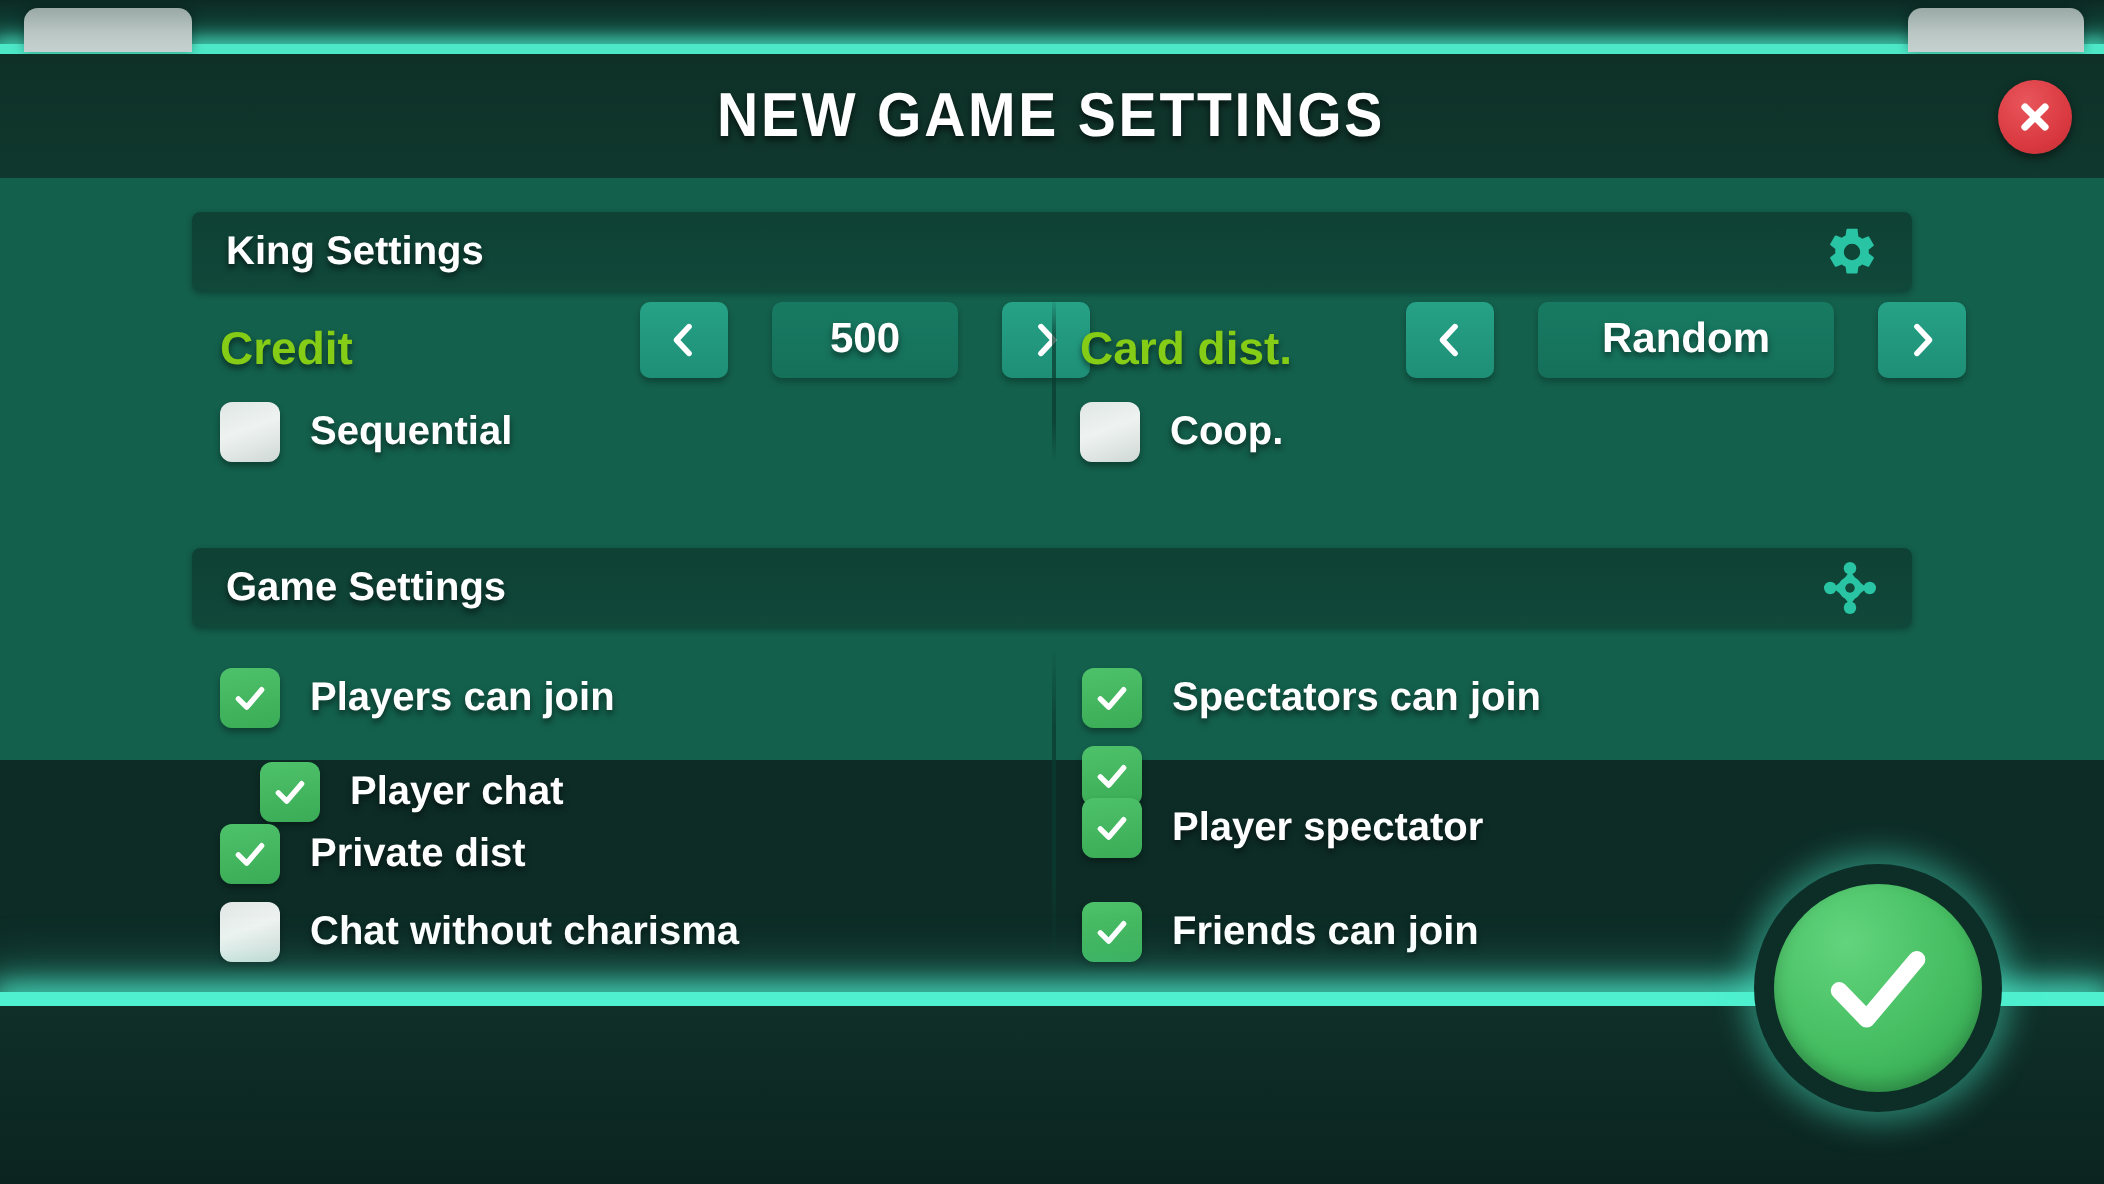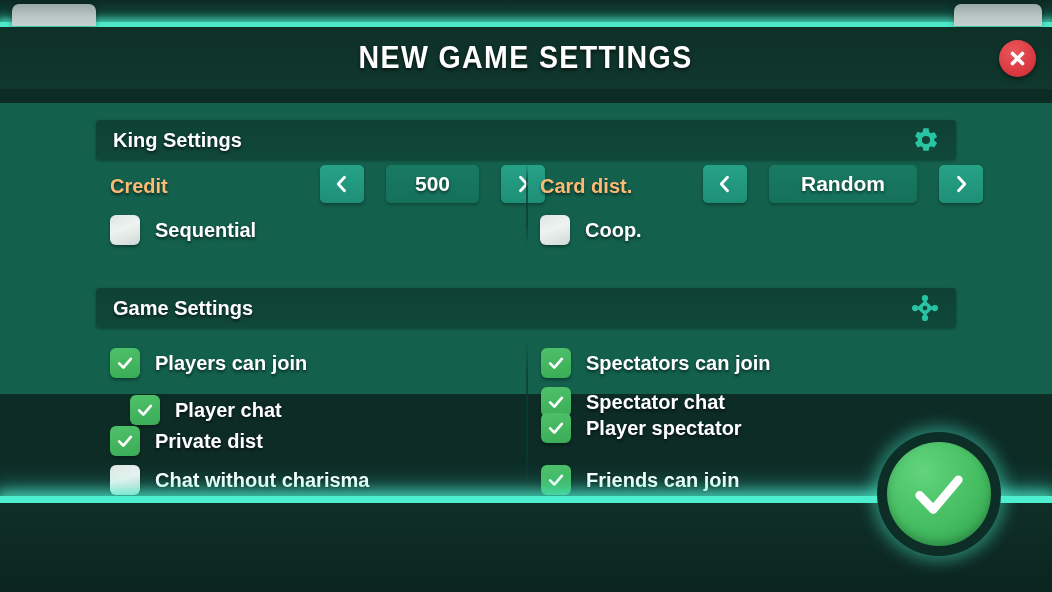--- a/index.html
+++ b/index.html
@@ -72,21 +72,20 @@
     cursor: pointer;
   }
   .close-btn svg { display: block; }
 
   
   .body-panel {
     position: absolute;
     left: 0; top: 89px;
     width: 1052px; height: 291px;
     background: #13604c;
-    margin-top: 14px;
   }
 
   .section-head {
     position: absolute;
     left: 96px;
     width: 860px; height: 40px;
     background: linear-gradient(180deg, #0e4134 0%, #10483a 100%);
     border-radius: 4px;
     display: flex; align-items: center;
     box-shadow: 0 1px 3px rgba(0,0,0,.3);
@@ -110,22 +109,22 @@
   .king-row {
     position: absolute;
     top: 72px;
     display: flex;
     align-items: center;
   }
   .king-col-left  { left: 110px; }
   .king-col-right { left: 540px; }
 
   .field-label {
-    color: #fdba74;
-    font-size: 20px;
+    color: #84cc16;
+    font-size: 23px;
     font-weight: bold;
     text-shadow: 0 2px 3px rgba(0,0,0,.55);
   }
 
   .stepper { position: absolute; top: 62px; display: flex; align-items: center; gap: 22px; }
   #credit-stepper { left: 320px; }
   #carddist-stepper { left: 703px; }
 
   .arrow-btn {
     width: 44px; height: 38px;
@@ -350,21 +349,20 @@
           </svg>
       </span>
       <span class="chk-label">Spectators can join</span>
     </div>
     <div class="chk-row" style="left:541px; top:284px;">
       <span class="chk-box on">
         <svg width="20" height="20" viewBox="0 0 24 24" aria-hidden="true">
             <path d="M5 12.5 L10 17.5 L19 7" fill="none" stroke="#ffffff" stroke-width="3.2" stroke-linecap="round" stroke-linejoin="round"></path>
           </svg>
       </span>
-      <span class="chk-label">Spectator chat</span>
     </div>
     <div class="chk-row" style="left:541px; top:310px;">
       <span class="chk-box on">
         <svg width="20" height="20" viewBox="0 0 24 24" aria-hidden="true">
             <path d="M5 12.5 L10 17.5 L19 7" fill="none" stroke="#ffffff" stroke-width="3.2" stroke-linecap="round" stroke-linejoin="round"></path>
           </svg>
       </span>
       <span class="chk-label">Player spectator</span>
     </div>
     <div class="chk-row" style="left:541px; top:362px;">

